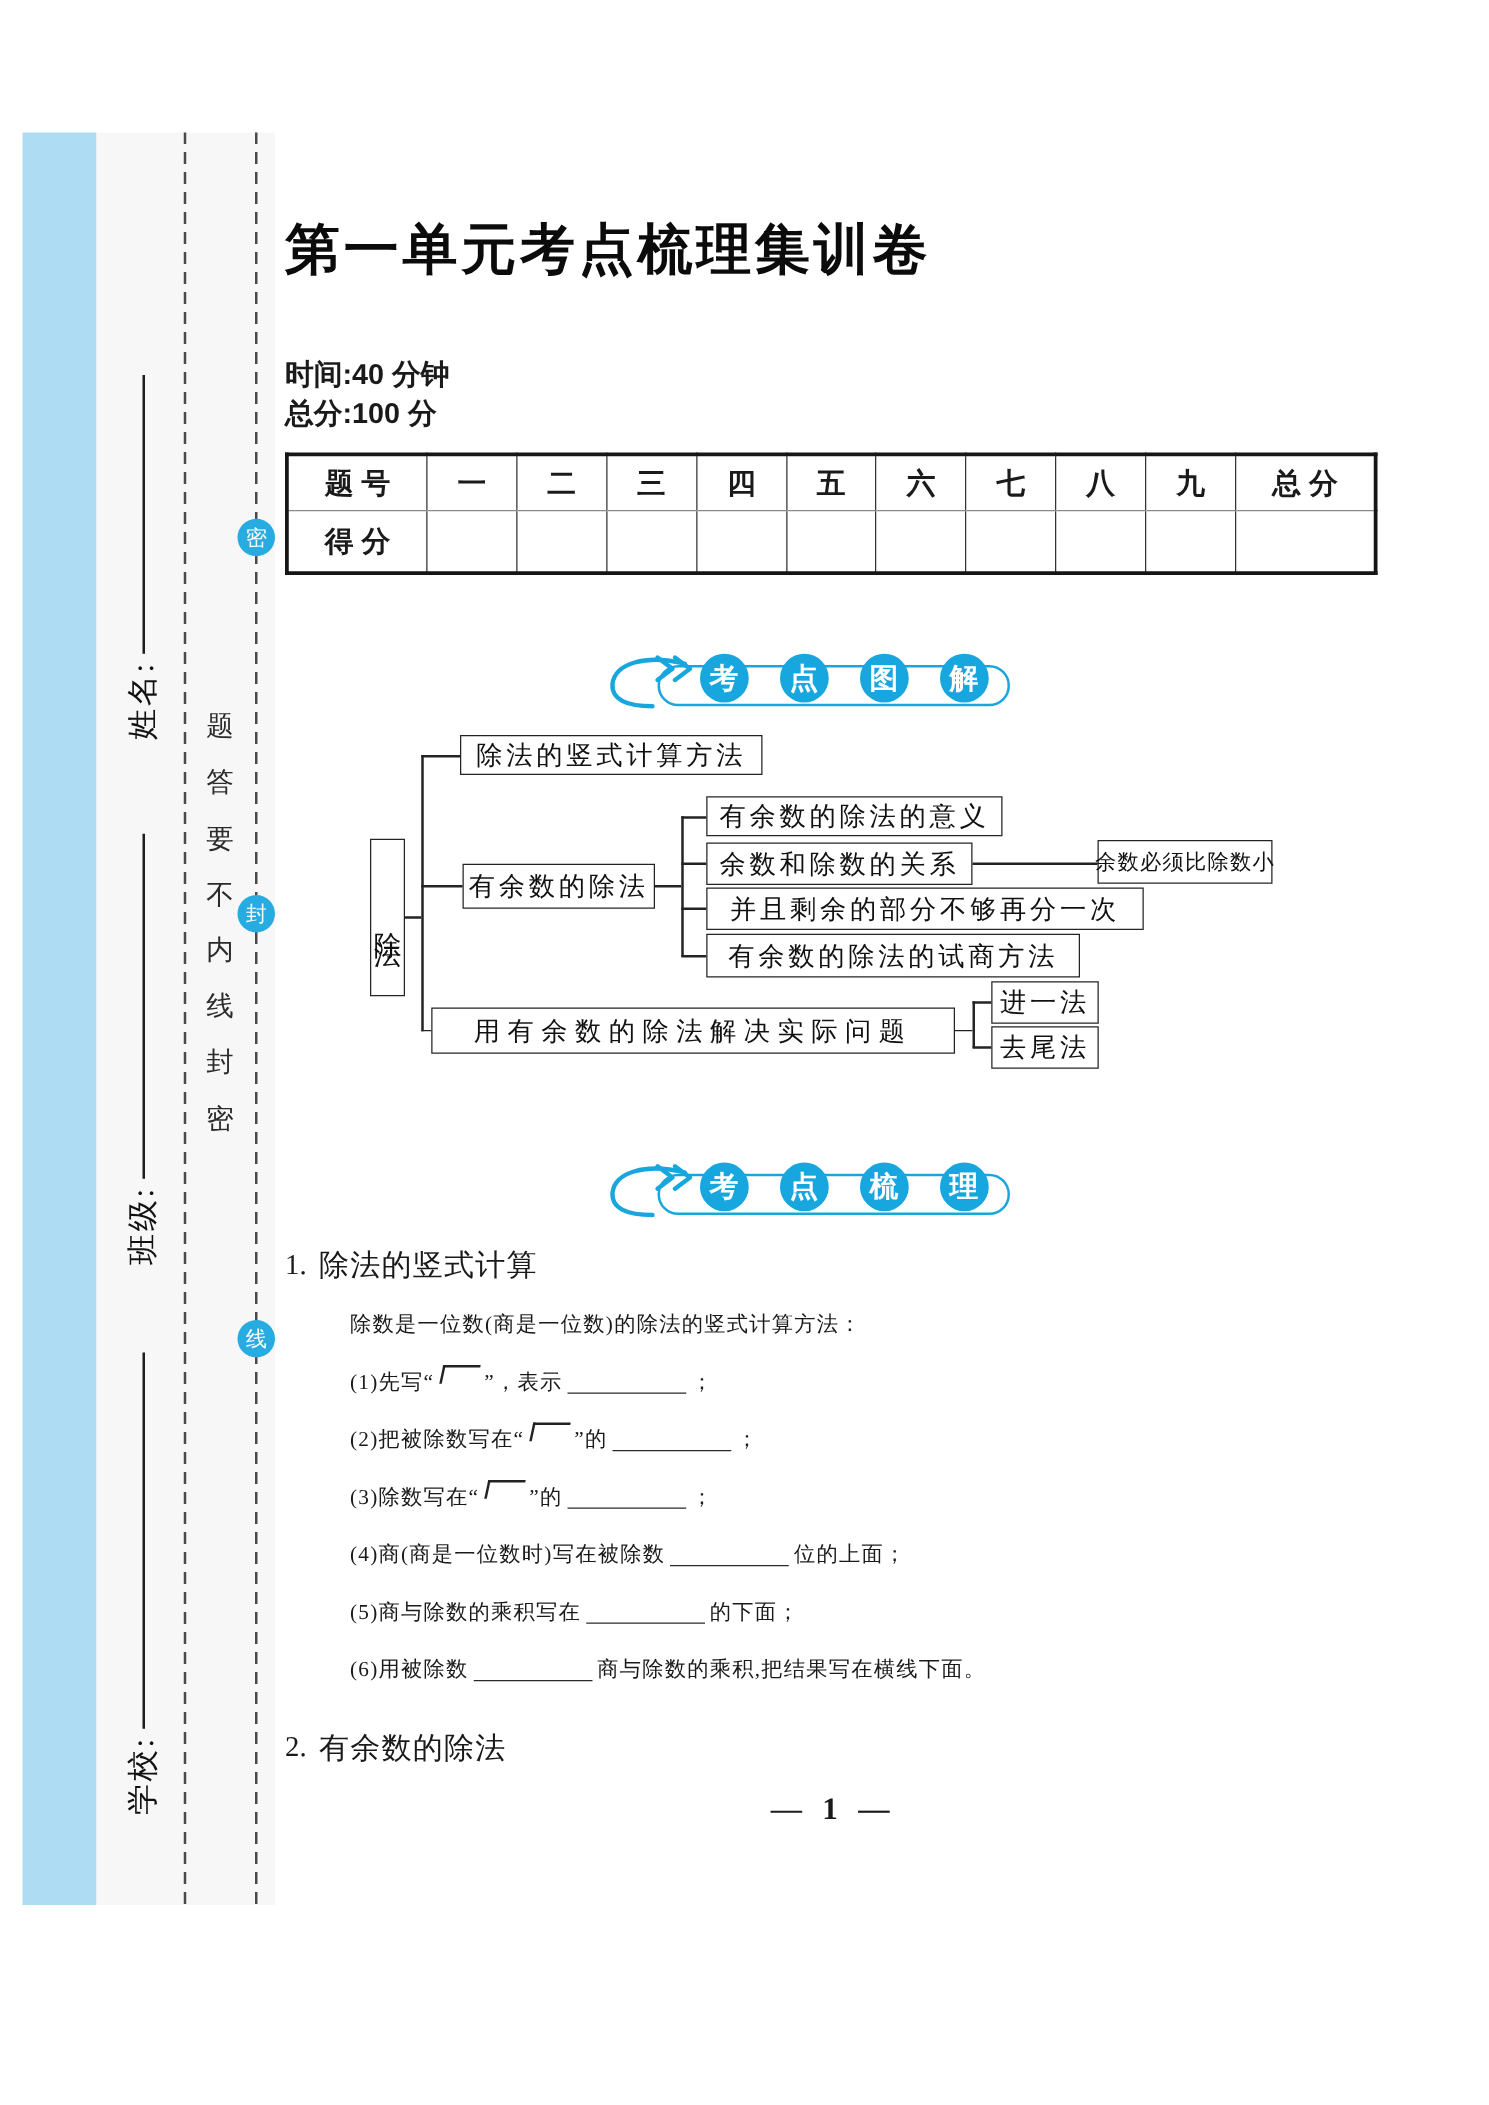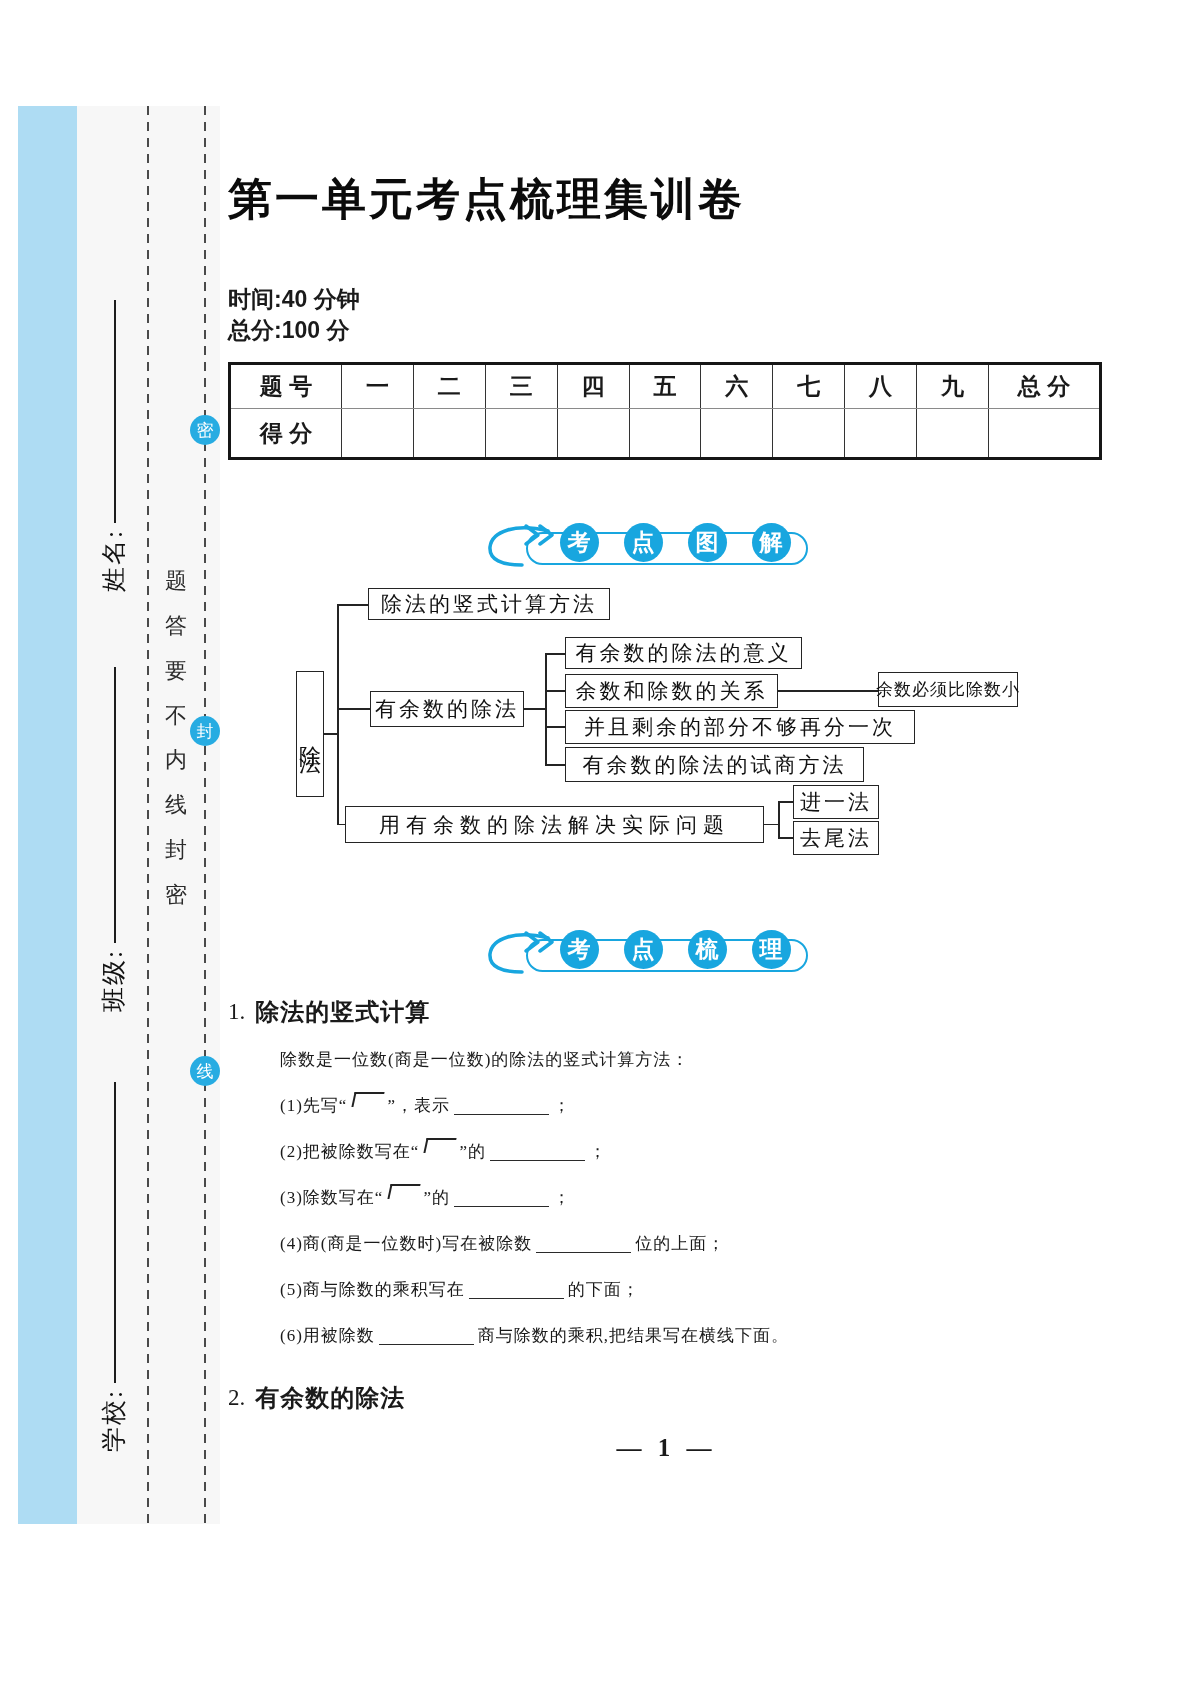--- a/index.html
+++ b/index.html
@@ -52,21 +52,21 @@
   .mindmap { position:relative; width:745px; height:292px; margin:18px 0 0 62px; }
   .dbox { position:absolute; border:1.6px solid #242424; background:#fff; display:flex;
     align-items:center; justify-content:center; font-size:21px; letter-spacing:3px; color:#111;
     white-space:nowrap; }
   .dbox.vert { writing-mode:vertical-rl; letter-spacing:6px; font-size:22px; }
   .ln { position:absolute; background:#242424; }
 
   
   .sec-heading { display:flex; align-items:center; height:48px; font-size:24px; margin-top:0; }
   .sec-heading .num { font-size:23px; margin-right:10px; }
-  .sec-heading .htext { font-weight:bold; font-family:"Liberation Sans", sans-serif; letter-spacing:1px; }
+  .sec-heading .htext { font-weight:normal; font-family:"Liberation Sans", sans-serif; letter-spacing:1px; }
   .tline { display:flex; align-items:center; height:46px; font-size:17px; padding-left:52px;
     letter-spacing:1px; white-space:nowrap; }
   .tline.ind { padding-left:84px; }
   .answer-blank { display:inline-block; width:95px; height:30px; border-bottom:1.6px solid #2a2a2a;
     margin:0 4px 10px 4px; align-self:center; }
   .divsym { display:inline-block; width:30px; height:15px; border-top:2.2px solid #222;
     border-left:2.2px solid #222; transform:skewX(-12deg); margin:0 4px 12px 6px; align-self:center; }
   .page-number { text-align:center; font-size:25px; font-weight:bold; letter-spacing:5px; margin-top:12px; }
   .section-block { margin-top:16px; }
 </style>

